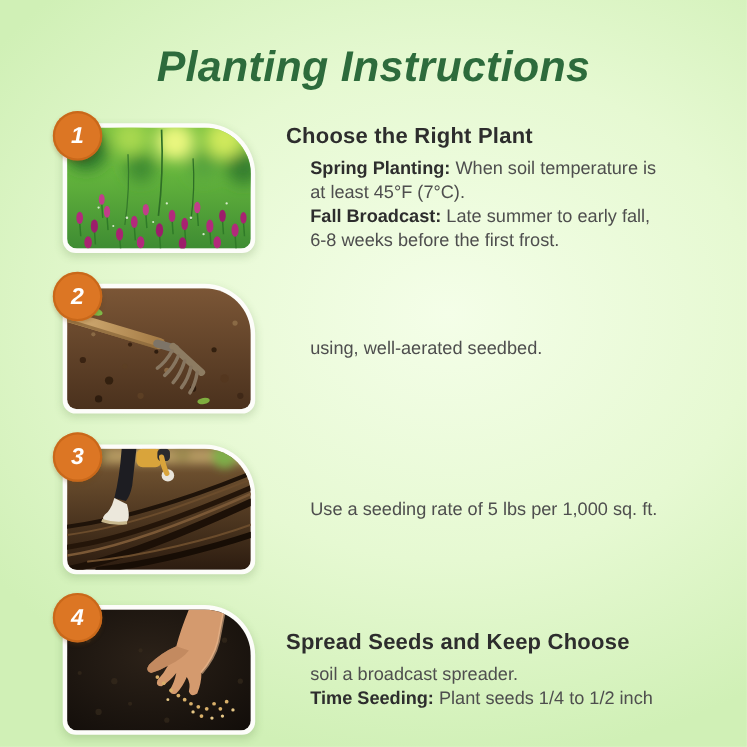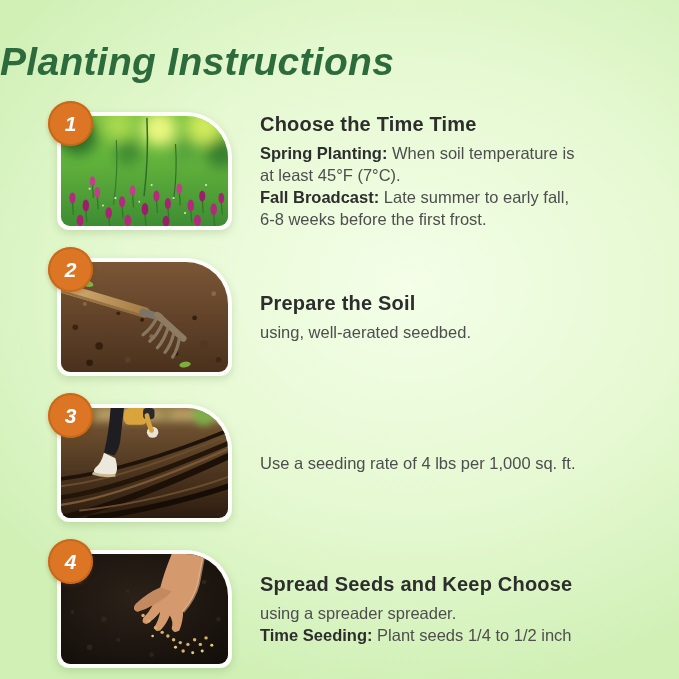--- a/index.html
+++ b/index.html
@@ -5,21 +5,21 @@
   html,body{margin:0;padding:0;}
   body{
     width:679px;height:679px;overflow:hidden;
     background:
       radial-gradient(75% 60% at 60% 42%, #f4fee8 0%, #e6f9d2 55%, #d0f0b6 100%);
     font-family:"Liberation Sans", sans-serif;
     -webkit-font-smoothing:antialiased;
   }
   .poster{position:relative;width:679px;height:679px;}
   .title{
-    margin:0;padding:40px 0 28px;
+    margin:0;padding:40px 0 28px;text-align:center;
     font-size:39px;font-weight:800;font-style:italic;
     color:#2d6b3c;letter-spacing:.3px;
   }
   .steps{margin-left:57px;}
   .step{display:flex;align-items:center;margin-bottom:28px;}
   .media{position:relative;width:175px;height:118px;flex:0 0 175px;}
   .frame{
     position:absolute;inset:0;background:#fdfdfa;
     border-radius:12px 46px 12px 12px;
     box-shadow:0 3px 8px rgba(70,110,50,.20);
@@ -28,21 +28,21 @@
   .frame svg{display:block;width:100%;height:100%;border-radius:9px 42px 9px 9px;}
   .badge{
     position:absolute;left:-9px;top:-11px;width:45px;height:45px;border-radius:50%;
     background:#dc7624;
     box-shadow:inset 0 0 0 2px rgba(186,92,18,.55), 0 2px 4px rgba(110,65,15,.28);
     display:flex;align-items:center;justify-content:center;z-index:2;
   }
   .badge span{color:#ffffff;font-size:21px;font-weight:700;font-style:italic;}
   .text{margin-left:28px;}
   .text h2{margin:0 0 6px;font-size:20px;font-weight:700;color:#2d2d2d;letter-spacing:.2px;}
-  .line{font-size:16.5px;line-height:22px;color:#4e4e4e;white-space:nowrap;}
+  .line{font-size:16.5px;line-height:22px;color:#4e4e4e;white-space:nowrap;margin-left:22px;}
   .line .b{font-weight:700;color:#2d2d2d;}
 </style>
 </head>
 <body>
 
 <div class="poster">
 
   <h1 class="title">Planting Instructions</h1>
 
   <div class="steps">
@@ -122,21 +122,21 @@
               <circle cx="118" cy="88" r="1.2"></circle>
                 <circle cx="82" cy="92" r="1"></circle>
                 <circle cx="152" cy="74" r="1.1"></circle>
               <circle cx="44" cy="96" r="1"></circle>
                 <circle cx="130" cy="104" r="1.1"></circle>
             </g>
           </svg>
         </div>
       </div>
       <div class="text">
-        <h2>Choose the Time Time</h2>
+        <h2>Choose the Right Plant</h2>
         <div class="line"><span class="b">Spring Planting:</span><span> When soil temperature is</span></div>
         <div class="line"><span class="b"></span><span>at least 45°F (7°C).</span></div>
         <div class="line"><span class="b">Fall Broadcast:</span><span> Late summer to early fall,</span></div>
         <div class="line"><span class="b"></span><span>6-8 weeks before the first frost.</span></div>
       </div>
     </div>
 
     <div class="step">
       <div class="media">
         <div class="badge">
@@ -182,21 +182,20 @@
               <path d="M100 61 Q94 72 86 78"></path>
               <path d="M106 66 Q101 78 93 85"></path>
               <path d="M112 71 Q108 84 101 92"></path>
               <path d="M118 77 Q115 89 109 97"></path>
               <path d="M124 82 Q122 94 117 102"></path>
             </g>
           </svg>
         </div>
       </div>
       <div class="text">
-        <h2>Prepare the Soil</h2>
         <div class="line"><span class="b"></span><span>using, well-aerated seedbed.</span></div>
       </div>
     </div>
 
     <div class="step">
       <div class="media">
         <div class="badge">
           <span>3</span>
         </div>
         <div class="frame">
@@ -231,21 +230,21 @@
             <rect x="86" y="0" width="12" height="12" rx="4" fill="#2a2a2e"></rect>
             <path d="M52 0 L66 0 L62 36 Q60 46 56 51 L45 48 Q50 28 52 0 Z" fill="#1d1d22"></path>
             <path d="M45 48 Q42 60 36 64 Q31 70 40 72 L56 72 Q61 68 57 54 Z" fill="#ece8dc"></path>
             <path d="M33 70 Q45 74 57 72" stroke="#c9b98f" stroke-width="3" fill="none"></path>
             <circle cx="96" cy="26" r="6" fill="#e8e4da"></circle>
             <path d="M90 8 Q92 18 95 24" stroke="#d9a43b" stroke-width="5" fill="none" stroke-linecap="round"></path>
           </svg>
         </div>
       </div>
       <div class="text">
-        <div class="line"><span class="b"></span><span>Use a seeding rate of 4 lbs per 1,000 sq. ft.</span></div>
+        <div class="line"><span class="b"></span><span>Use a seeding rate of 5 lbs per 1,000 sq. ft.</span></div>
       </div>
     </div>
 
     <div class="step">
       <div class="media">
         <div class="badge">
           <span>4</span>
         </div>
         <div class="frame">
           <svg viewBox="0 0 175 118" preserveAspectRatio="none">
@@ -289,19 +288,19 @@
                 <circle cx="148" cy="104" r="1.6"></circle>
                 <circle cx="158" cy="98" r="1.6"></circle>
               <circle cx="120" cy="100" r="1.6"></circle>
                 <circle cx="96" cy="88" r="1.4"></circle>
             </g>
           </svg>
         </div>
       </div>
       <div class="text">
         <h2>Spread Seeds and Keep Choose</h2>
-        <div class="line"><span class="b"></span><span>using a spreader spreader.</span></div>
+        <div class="line"><span class="b"></span><span>soil a broadcast spreader.</span></div>
         <div class="line"><span class="b">Time Seeding:</span><span> Plant seeds 1/4 to 1/2 inch</span></div>
       </div>
     </div>
 
   </div>
 </div>
 
 </body></html>

